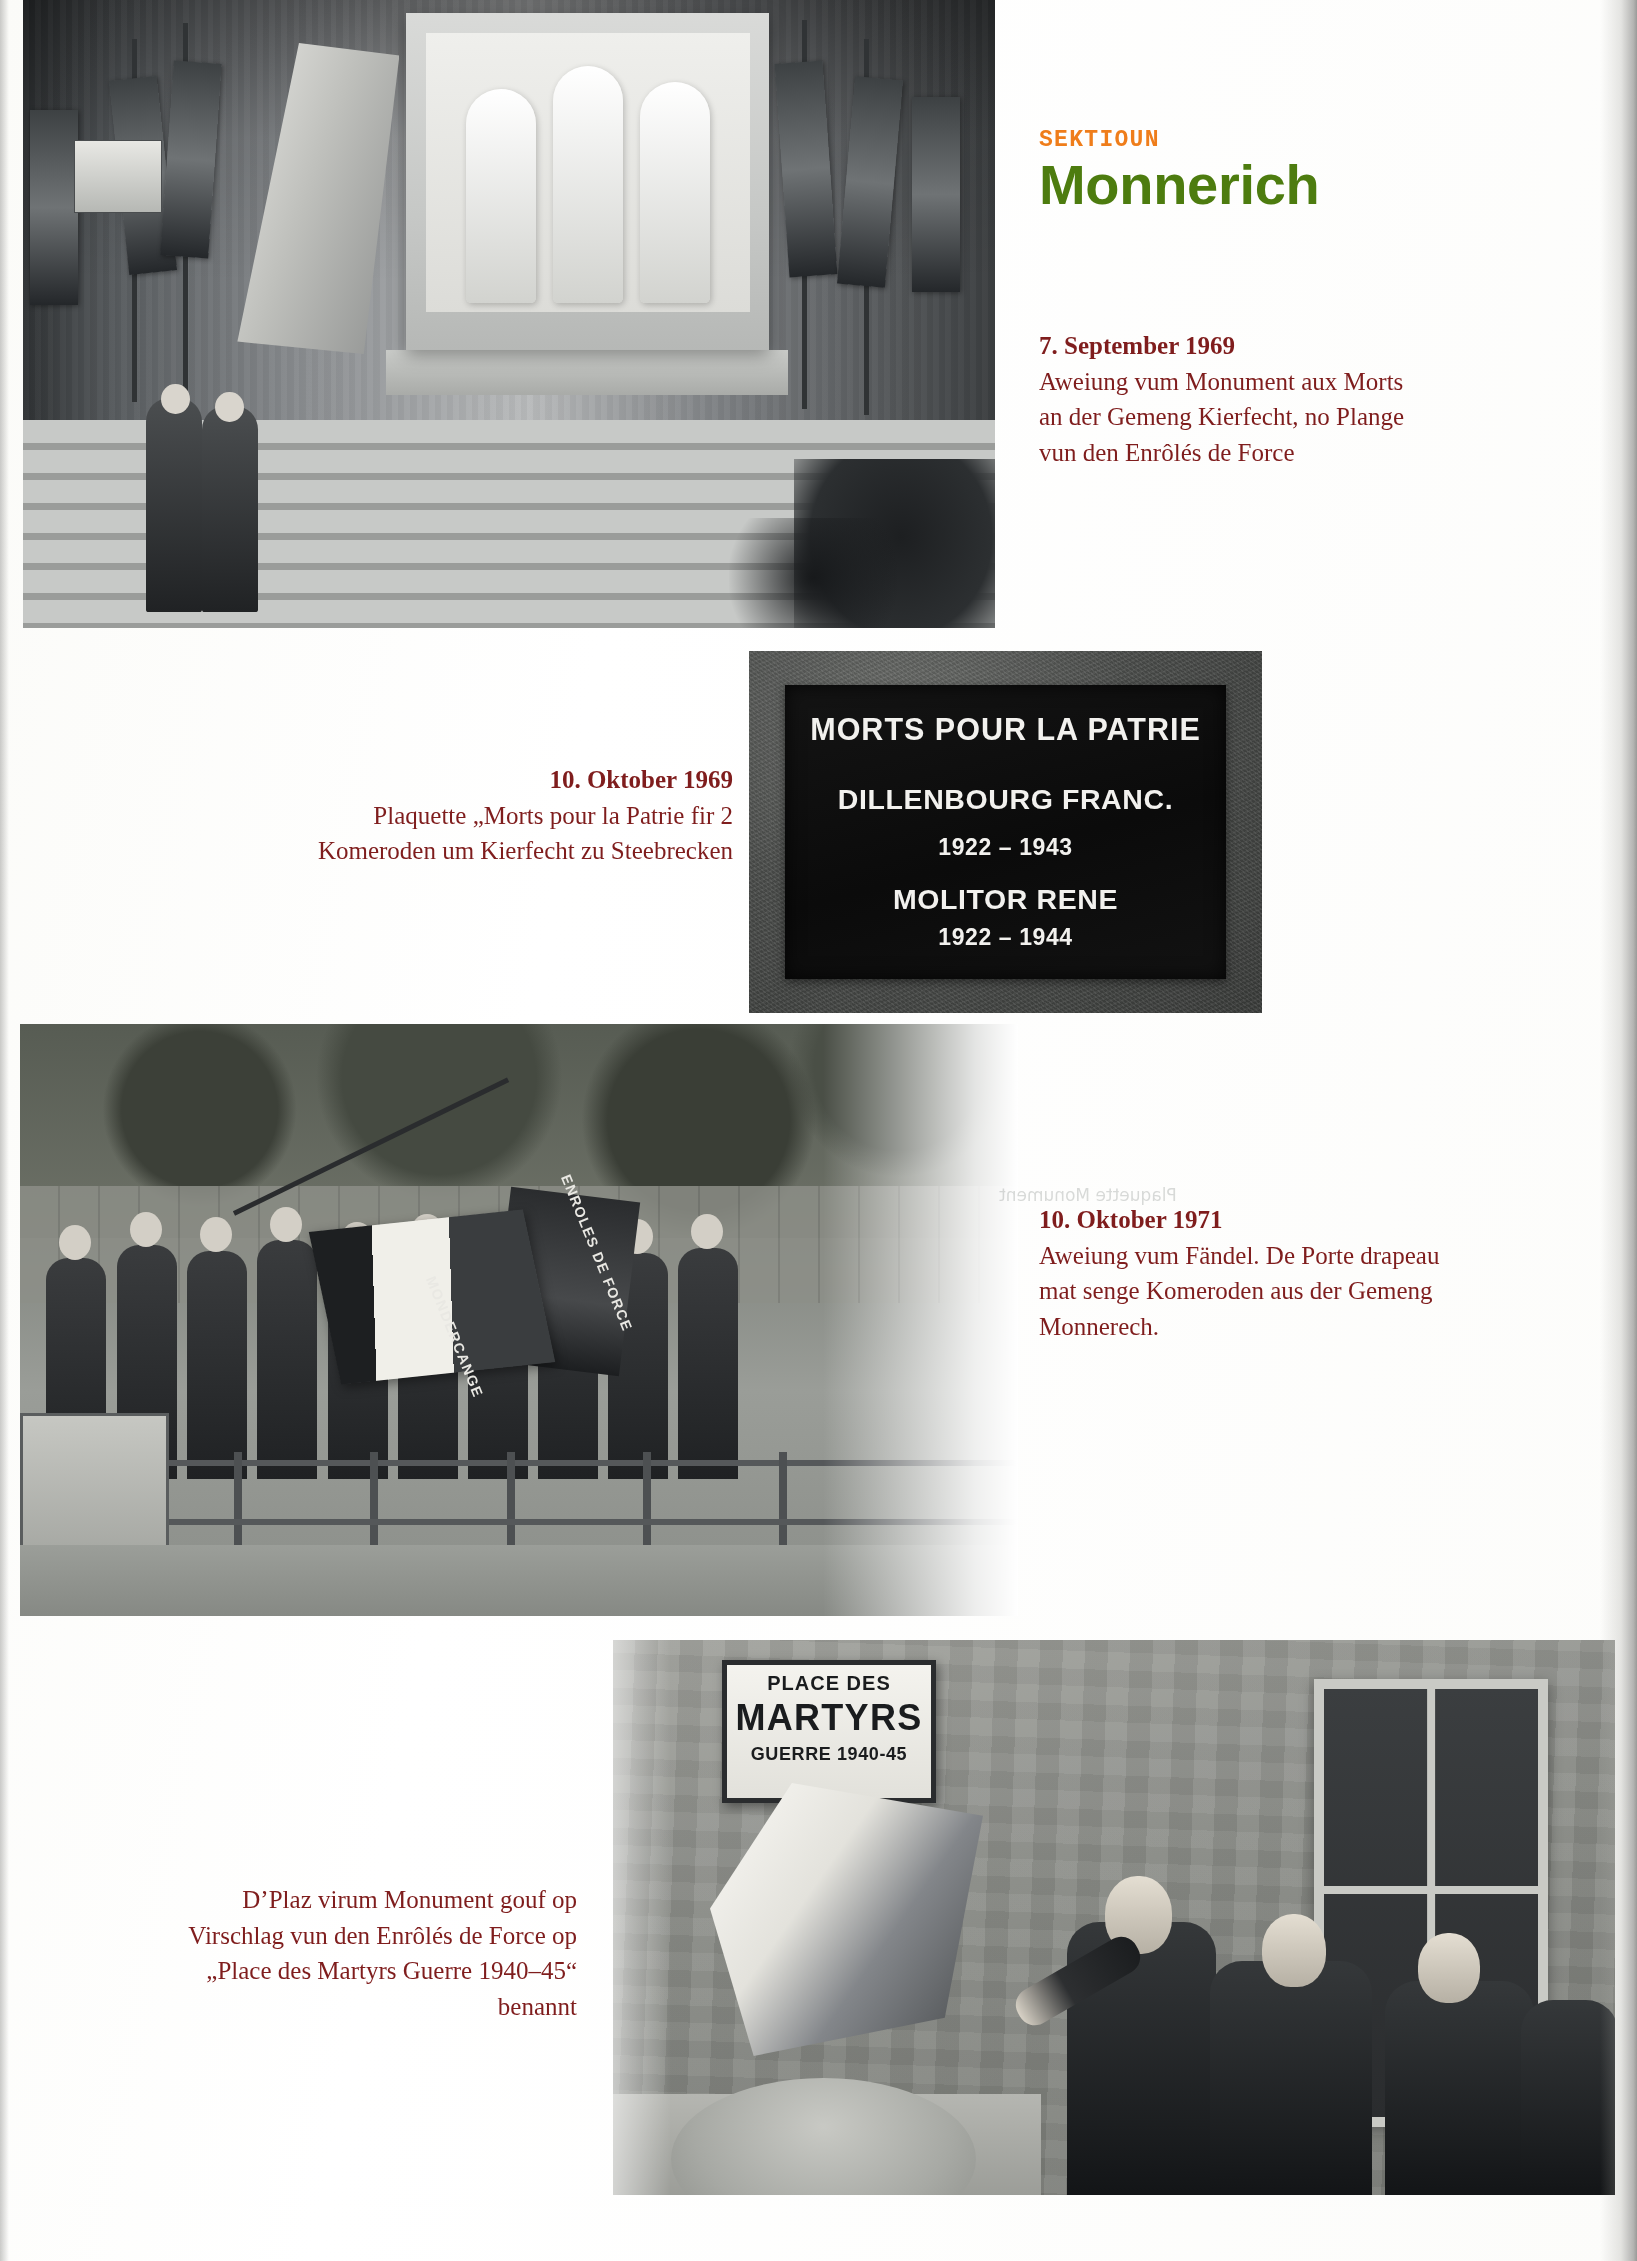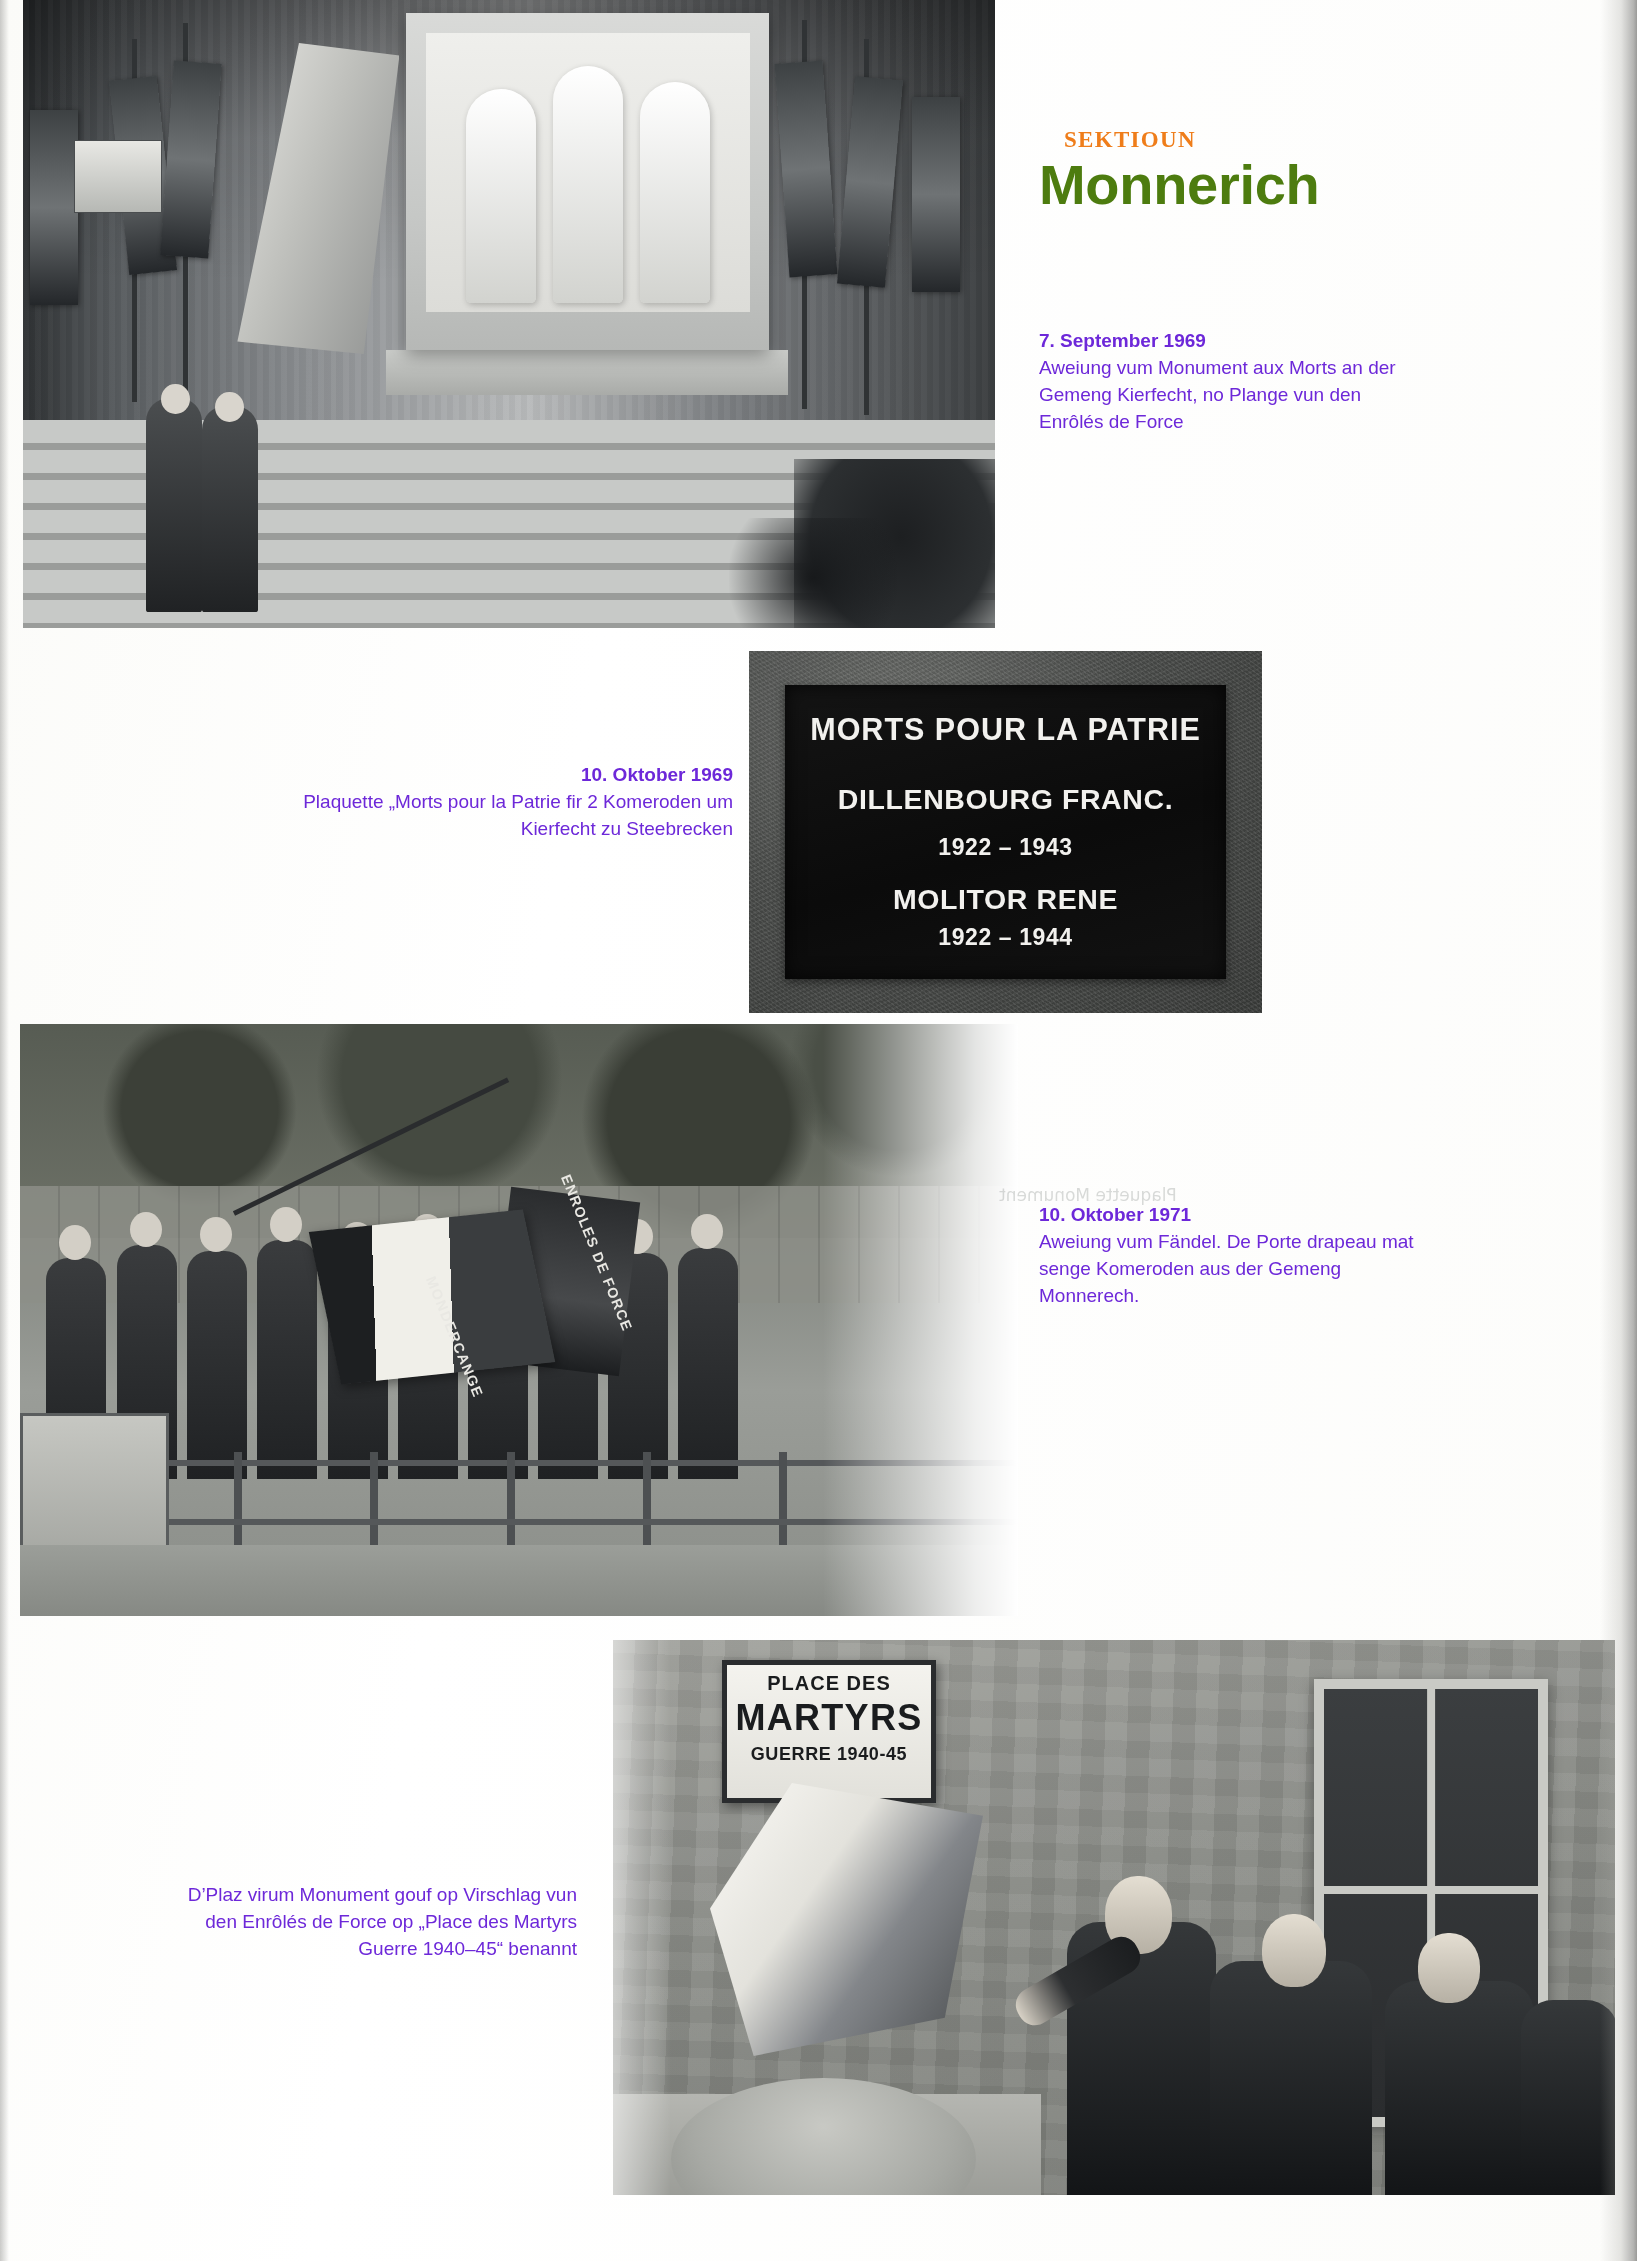--- a/index.html
+++ b/index.html
@@ -45,40 +45,39 @@
     position: absolute;
     left: 1039px;
     top: 127px;
     width: 493px;
   }
   .section-kicker {
     color: #ef7d1a;
     font-size: 23px;
     font-weight: bold;
     letter-spacing: 1.3px;
-    font-family: Liberation Serif, serif;
-    margin-left: 25px;
+    font-family: Liberation Mono, monospace;
   }
   .section-title {
     color: #4d7c0f;
     font-size: 56px;
     font-weight: bold;
     line-height: 1.0;
     margin-top: 3.9px;
     font-family: "Liberation Sans", sans-serif;
     letter-spacing: -0.3px;
   }
 
   
   .caption {
     position: absolute;
-    color: #6d28d9;
-    font-size: 19px;
+    color: #7f1d1d;
+    font-size: 25px;
     line-height: 1.42;
-    font-family: Liberation Sans, sans-serif;
+    font-family: Liberation Serif, serif;
   }
   .caption .date {
     font-weight: bold;
     display: block;
   }
   #caption-1 { left: 1039px; top: 328px; width: 389px; }
   #caption-2 { left: 279px;  top: 762px; width: 454px; text-align: right; }
   #caption-3 { left: 1039px; top: 1202px; width: 402px; }
   #caption-4 { left: 162px;  top: 1882px; width: 415px; text-align: right; }
 

